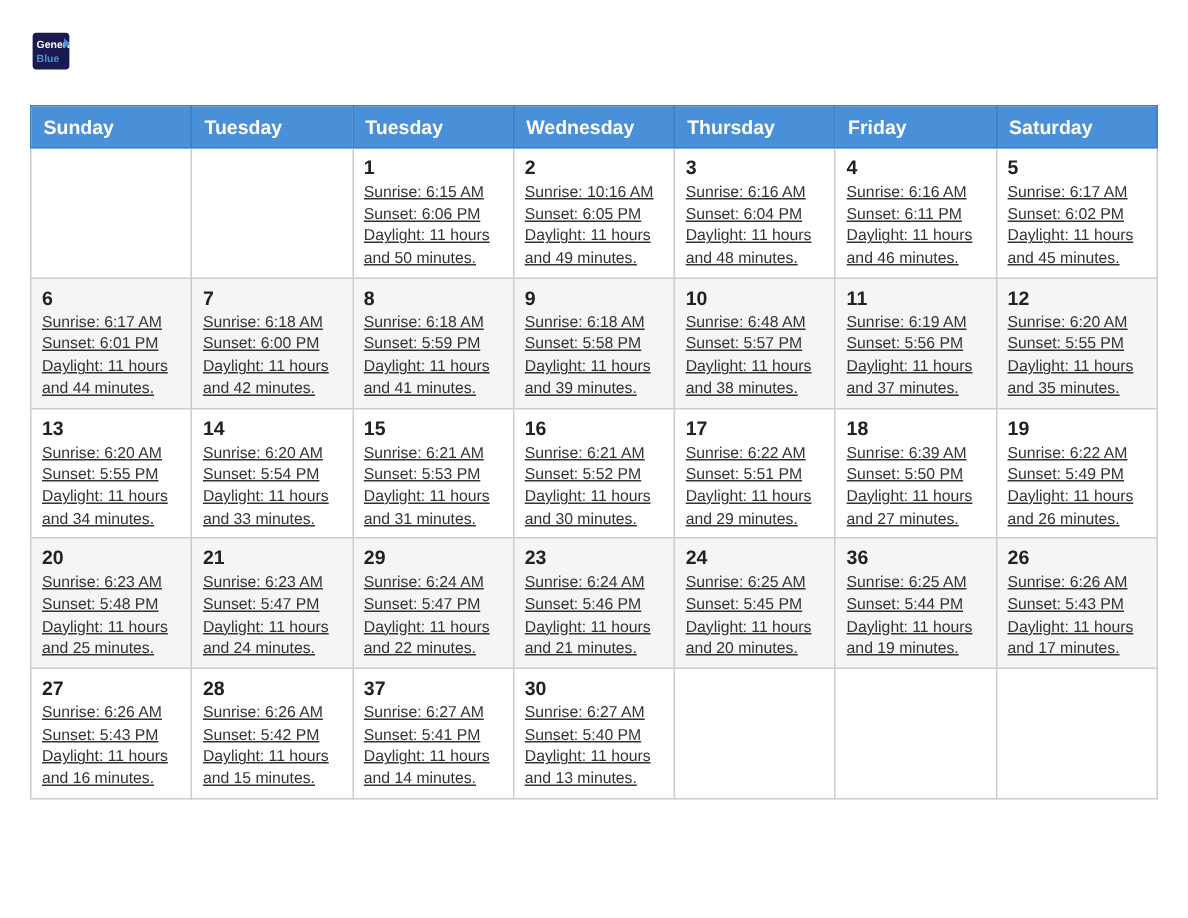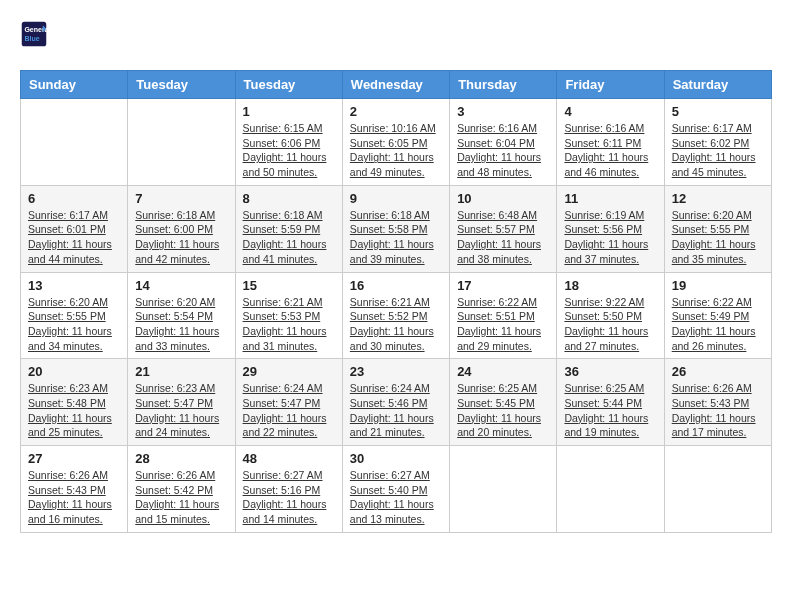--- a/index.html
+++ b/index.html
@@ -248,21 +248,21 @@
         </td>
         <td>
           <div class="day-num">17</div>
           <div class="day-info">Sunrise: 6:22 AM
 Sunset: 5:51 PM
 Daylight: 11 hours
 and 29 minutes.</div>
         </td>
         <td>
           <div class="day-num">18</div>
-          <div class="day-info">Sunrise: 9:22 AM
+          <div class="day-info">Sunrise: 6:39 AM
 Sunset: 5:50 PM
 Daylight: 11 hours
 and 27 minutes.</div>
         </td>
         <td>
           <div class="day-num">19</div>
           <div class="day-info">Sunrise: 6:22 AM
 Sunset: 5:49 PM
 Daylight: 11 hours
 and 26 minutes.</div>
@@ -328,23 +328,23 @@
 and 16 minutes.</div>
         </td>
         <td>
           <div class="day-num">28</div>
           <div class="day-info">Sunrise: 6:26 AM
 Sunset: 5:42 PM
 Daylight: 11 hours
 and 15 minutes.</div>
         </td>
         <td>
-          <div class="day-num">48</div>
+          <div class="day-num">37</div>
           <div class="day-info">Sunrise: 6:27 AM
-Sunset: 5:16 PM
+Sunset: 5:41 PM
 Daylight: 11 hours
 and 14 minutes.</div>
         </td>
         <td>
           <div class="day-num">30</div>
           <div class="day-info">Sunrise: 6:27 AM
 Sunset: 5:40 PM
 Daylight: 11 hours
 and 13 minutes.</div>
         </td>

